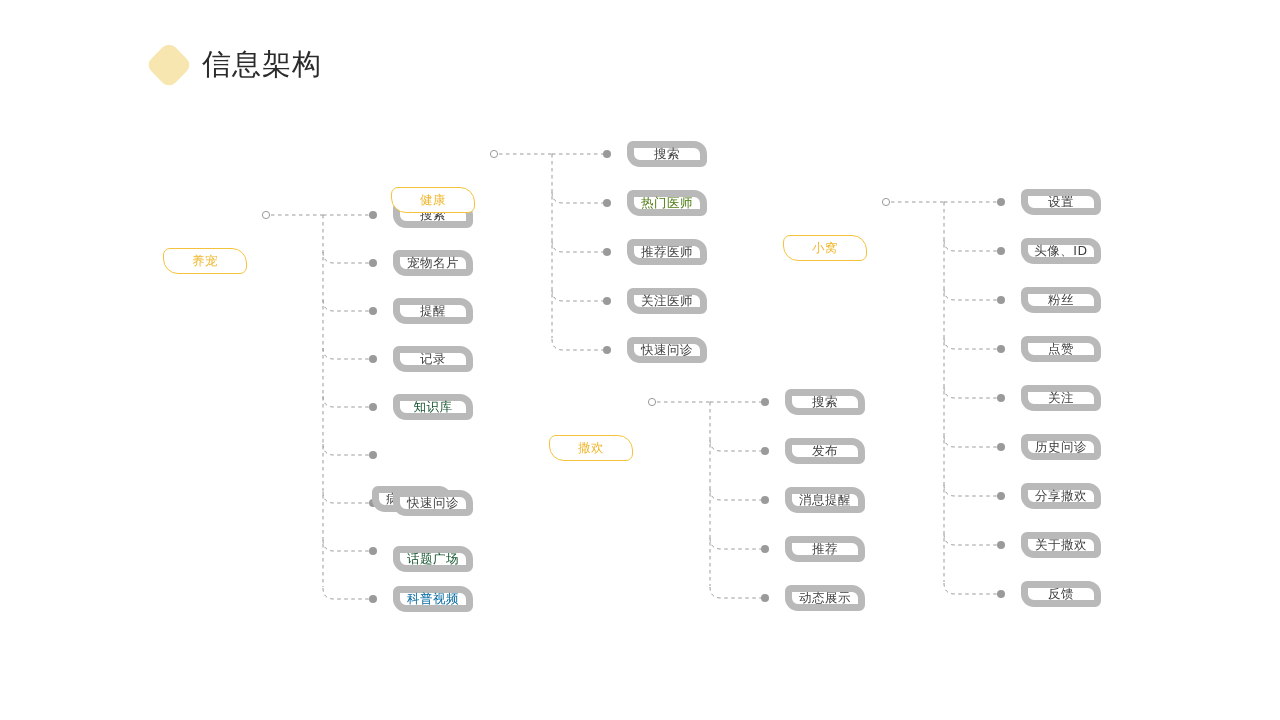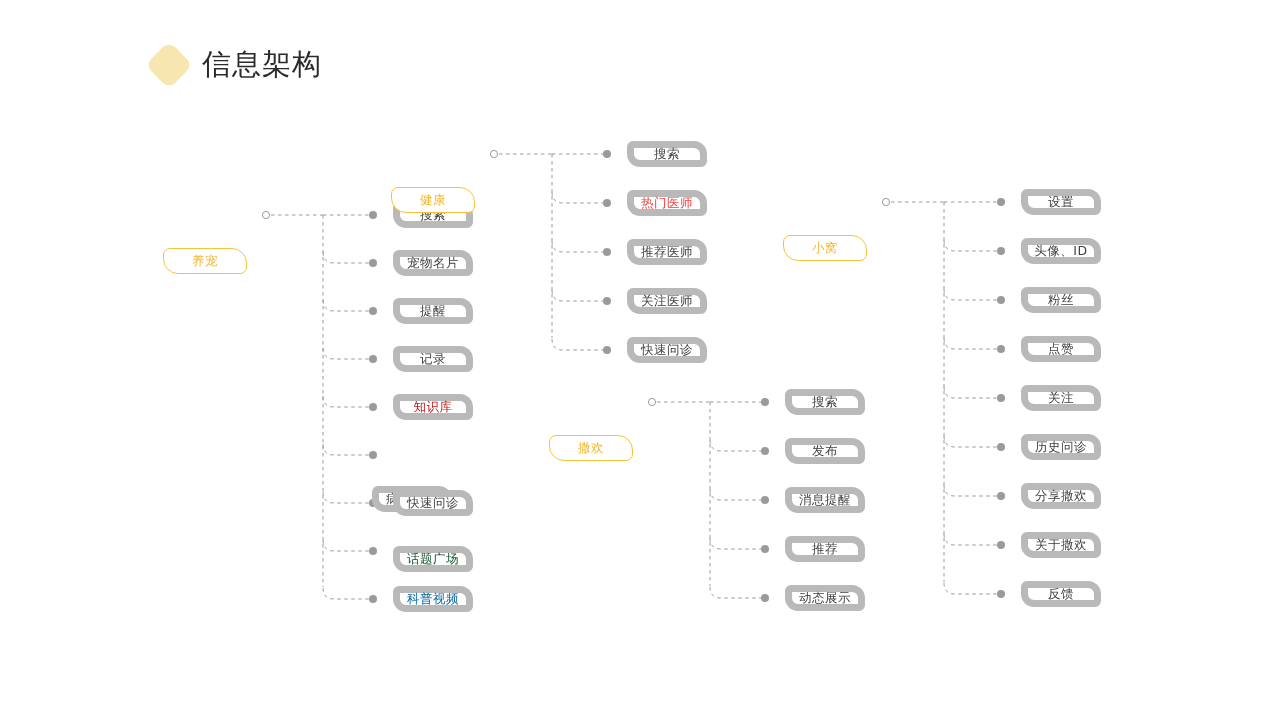--- a/index.html
+++ b/index.html
@@ -160,28 +160,28 @@
       <circle cx="1001" cy="545" r="4" fill="#9a9a9a"></circle>
       <path d="M 944 583 Q 944 594 955 594 L 997 594" fill="none" stroke="#9a9a9a" stroke-width="1" stroke-dasharray="3.5 3.5" stroke-linecap="butt"></path>
       <circle cx="1001" cy="594" r="4" fill="#9a9a9a"></circle>
     </svg>
   <div id="nodes">
       <div class="node root" style="left: 163px; top: 203px; width: 84px; border-color: rgb(245, 195, 59);">养宠</div>
       <div class="node" style="left: 393px; top: 202px; width: 80px; border-color: rgb(185, 185, 185); color: rgb(61, 61, 61);">搜索</div>
       <div class="node" style="left: 393px; top: 250px; width: 80px; border-color: rgb(185, 185, 185); color: rgb(61, 61, 61);">宠物名片</div>
       <div class="node" style="left: 393px; top: 298px; width: 80px; border-color: rgb(185, 185, 185); color: rgb(61, 61, 61); font-family: Liberation Serif, serif;">提醒</div>
       <div class="node" style="left: 393px; top: 346px; width: 80px; border-color: rgb(185, 185, 185); color: rgb(61, 61, 61);">记录</div>
-      <div class="node" style="left: 393px; top: 394px; width: 80px; border-color: rgb(185, 185, 185); color: #b91c1c;">知识库</div>
+      <div class="node" style="left: 393px; top: 394px; width: 80px; border-color: rgb(185, 185, 185); color: #14532d;">知识库</div>
       <div class="node" style="left: 372px; top: 442px; width: 80px; border-color: rgb(185, 185, 185); color: rgb(61, 61, 61); margin-top: 44px;">病症自查</div>
       <div class="node" style="left: 393px; top: 490px; width: 80px; border-color: rgb(185, 185, 185); color: rgb(61, 61, 61);">快速问诊</div>
       <div class="node" style="left: 393px; top: 546px; width: 80px; border-color: rgb(185, 185, 185); color: #14532d;">话题广场</div>
       <div class="node" style="left: 393px; top: 586px; width: 80px; border-color: rgb(185, 185, 185); color: #0369a1;">科普视频</div>
       <div class="node root" style="left: 391px; top: 142px; width: 84px; border-color: rgb(245, 195, 59);">健康</div>
       <div class="node" style="left: 627px; top: 141px; width: 80px; border-color: rgb(185, 185, 185); color: rgb(61, 61, 61);">搜索</div>
-      <div class="node" style="left: 627px; top: 190px; width: 80px; border-color: rgb(185, 185, 185); color: #ef4444; text-align: center;">热门医师</div>
+      <div class="node" style="left: 627px; top: 190px; width: 80px; border-color: rgb(185, 185, 185); color: #4d7c0f; text-align: center;">热门医师</div>
       <div class="node" style="left: 627px; top: 239px; width: 80px; border-color: rgb(185, 185, 185); color: rgb(61, 61, 61);">推荐医师</div>
       <div class="node" style="left: 627px; top: 288px; width: 80px; border-color: rgb(185, 185, 185); color: rgb(61, 61, 61);">关注医师</div>
       <div class="node" style="left: 627px; top: 337px; width: 80px; border-color: rgb(185, 185, 185); color: rgb(61, 61, 61);">快速问诊</div>
       <div class="node root" style="left: 549px; top: 390px; width: 84px; border-color: rgb(245, 195, 59);">撒欢</div>
       <div class="node" style="left: 785px; top: 389px; width: 80px; border-color: rgb(185, 185, 185); color: rgb(61, 61, 61);">搜索</div>
       <div class="node" style="left: 785px; top: 438px; width: 80px; border-color: rgb(185, 185, 185); color: rgb(61, 61, 61);">发布</div>
       <div class="node" style="left: 785px; top: 487px; width: 80px; border-color: rgb(185, 185, 185); color: rgb(61, 61, 61);">消息提醒</div>
       <div class="node" style="left: 785px; top: 536px; width: 80px; border-color: rgb(185, 185, 185); color: rgb(61, 61, 61);">推荐</div>
       <div class="node" style="left: 785px; top: 585px; width: 80px; border-color: rgb(185, 185, 185); color: rgb(61, 61, 61);">动态展示</div>
       <div class="node root" style="left: 783px; top: 190px; width: 84px; border-color: rgb(245, 195, 59);">小窝</div>

